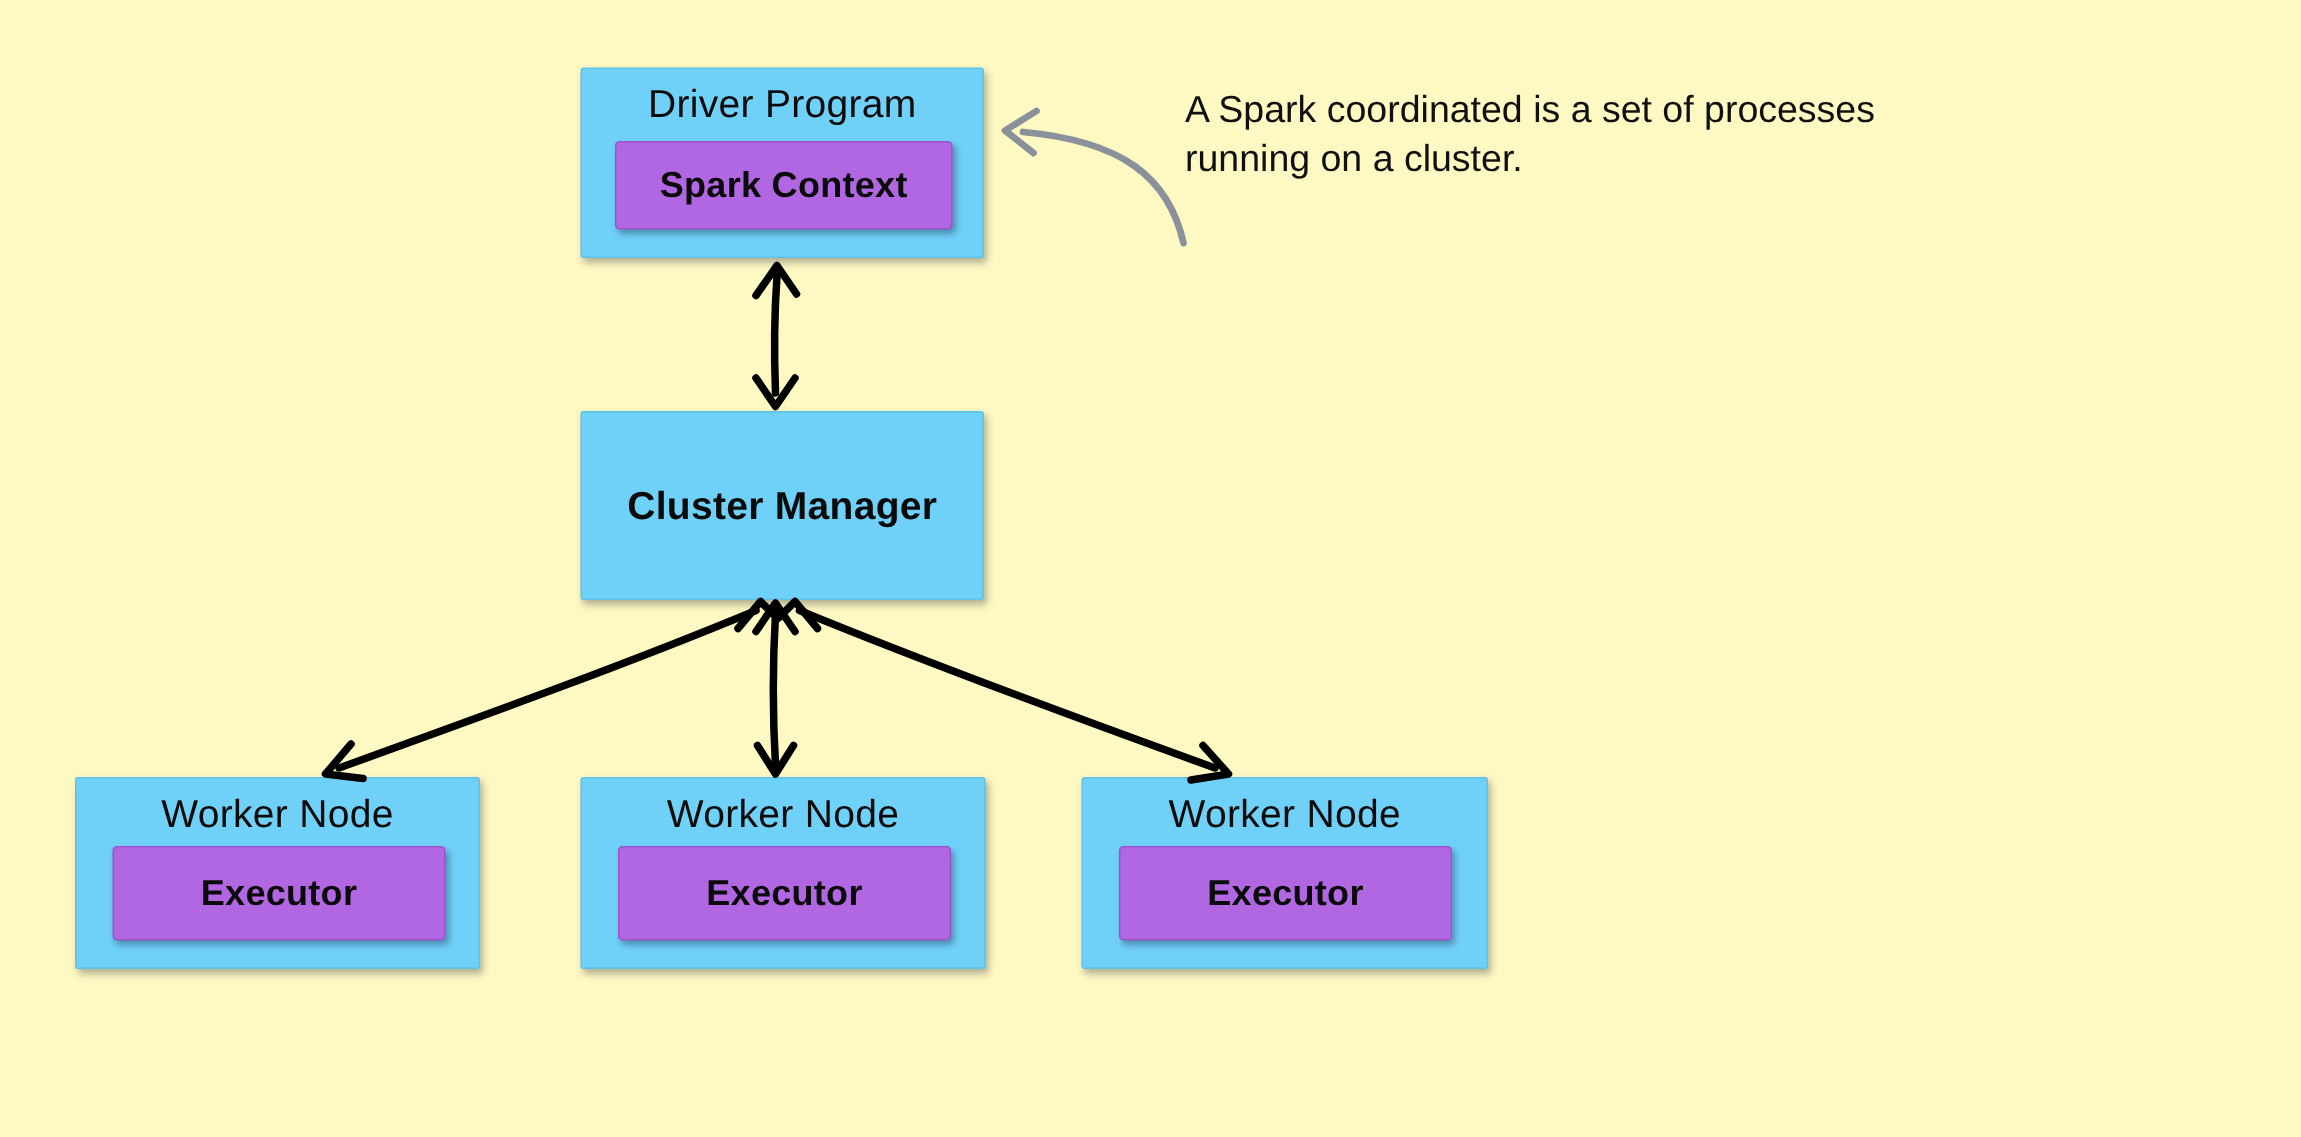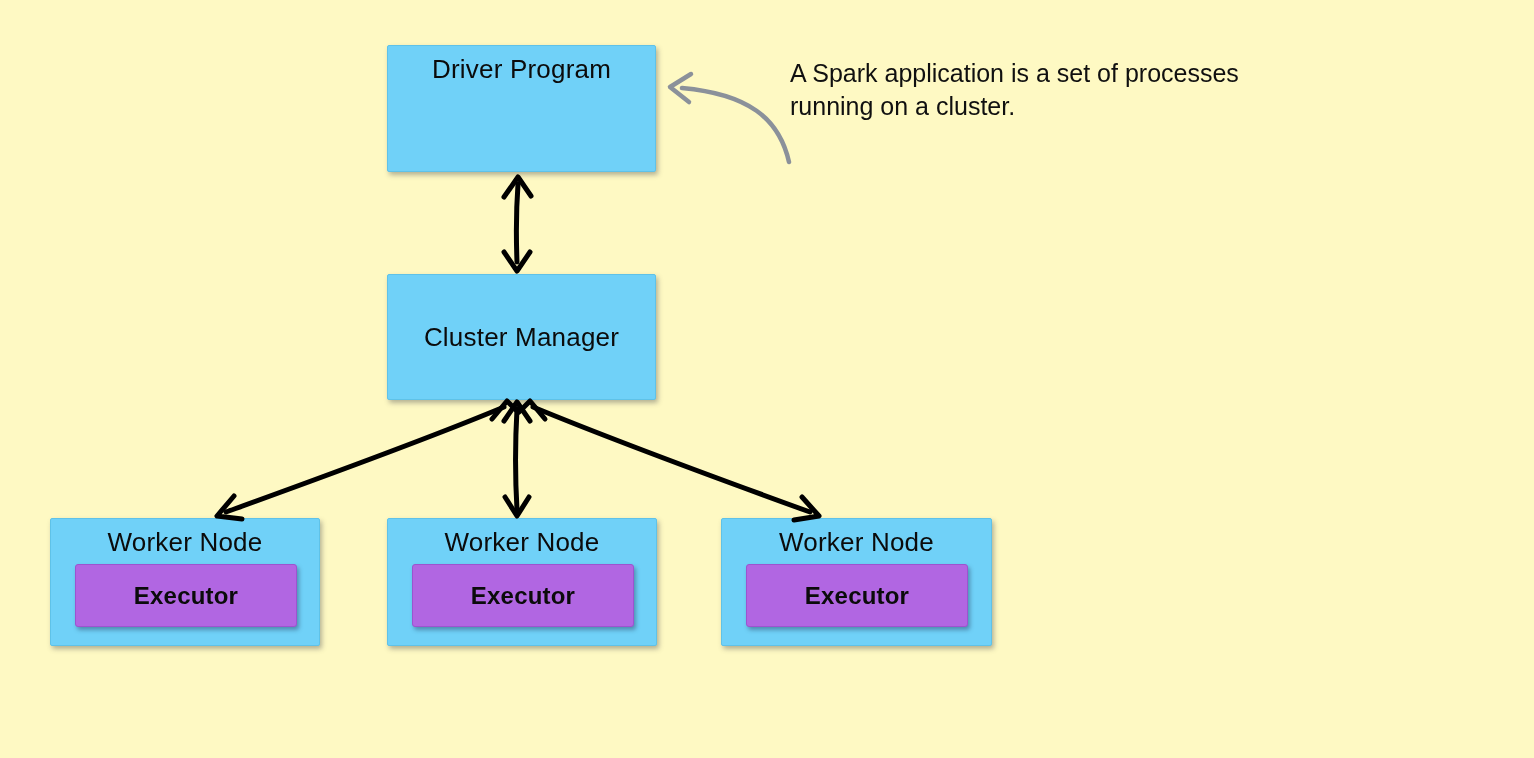--- a/index.html
+++ b/index.html
@@ -45,21 +45,21 @@
     color: #0b0b0b;
     letter-spacing: 0.2px;
   }
   .center-label {
     position: absolute;
     inset: 0;
     display: flex;
     align-items: center;
     justify-content: center;
     font-size: 26px;
-    font-weight: 400;
+    font-weight: 700;
     color: #0b0b0b;
     letter-spacing: 0.2px;
   }
   .annotation {
     position: absolute;
     left: 790px;
     top: 57px;
     width: 545px;
     font-size: 25px;
     line-height: 33px;
@@ -80,20 +80,23 @@
     pointer-events: none;
   }
 </style>
 </head>
 <body>
 
 <div class="canvas">
 
   <div class="node" style="left:387px; top:45px; width:269px; height:127px;">
     <div class="node-title">Driver Program</div>
+    <div class="inner-box" style="left:22px; top:48px; width:225px; height:59px;">
+      <span class="inner-label">Spark Context</span>
+    </div>
   </div>
 
   <div class="node" style="left:387px; top:274px; width:269px; height:126px;">
     <div class="center-label">Cluster Manager</div>
   </div>
 
   <div class="node" style="left:50px; top:518px; width:270px; height:128px;">
     <div class="node-title">Worker Node</div>
     <div class="inner-box" style="left:24px; top:45px; width:222px; height:63px;">
       <span class="inner-label">Executor</span>
@@ -108,21 +111,21 @@
   </div>
 
   <div class="node" style="left:721px; top:518px; width:271px; height:128px;">
     <div class="node-title">Worker Node</div>
     <div class="inner-box" style="left:24px; top:45px; width:222px; height:63px;">
       <span class="inner-label">Executor</span>
     </div>
   </div>
 
   <div class="annotation">
-    <p>A Spark application is a set of processes
+    <p>A Spark coordinated is a set of processes
 running on a cluster.</p>
   </div>
 
   <svg class="arrows" viewBox="0 0 1534 758">
 
     <g stroke="#000000" stroke-width="5" fill="none" stroke-linecap="round" stroke-linejoin="round">
       <path d="M518 184 C516 212 516 236 517 262"></path>
       <path d="M504 197 L518 177 L531 196"></path>
       <path d="M504 252 L517 271 L530 252"></path>
     </g>

